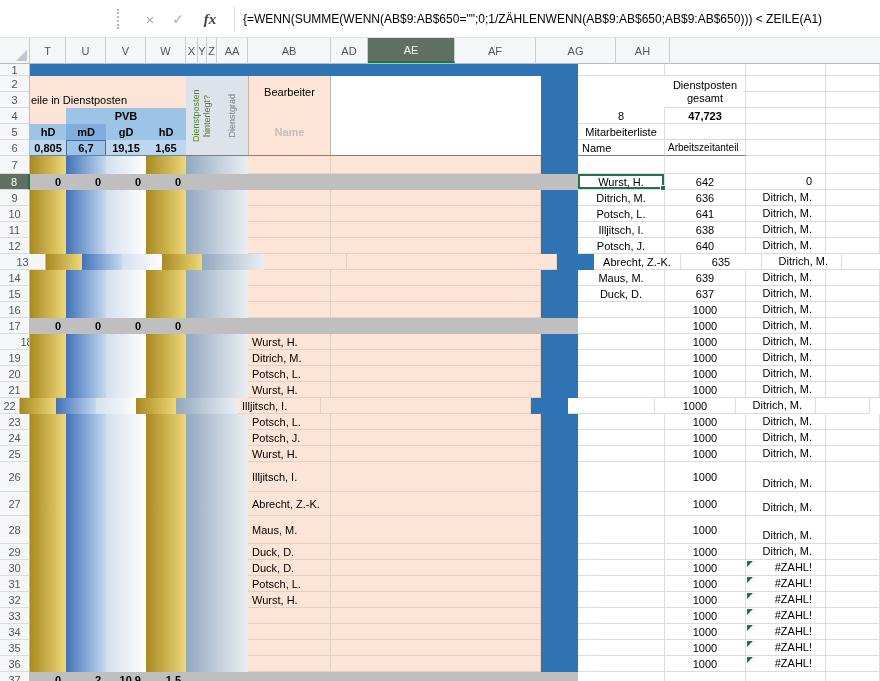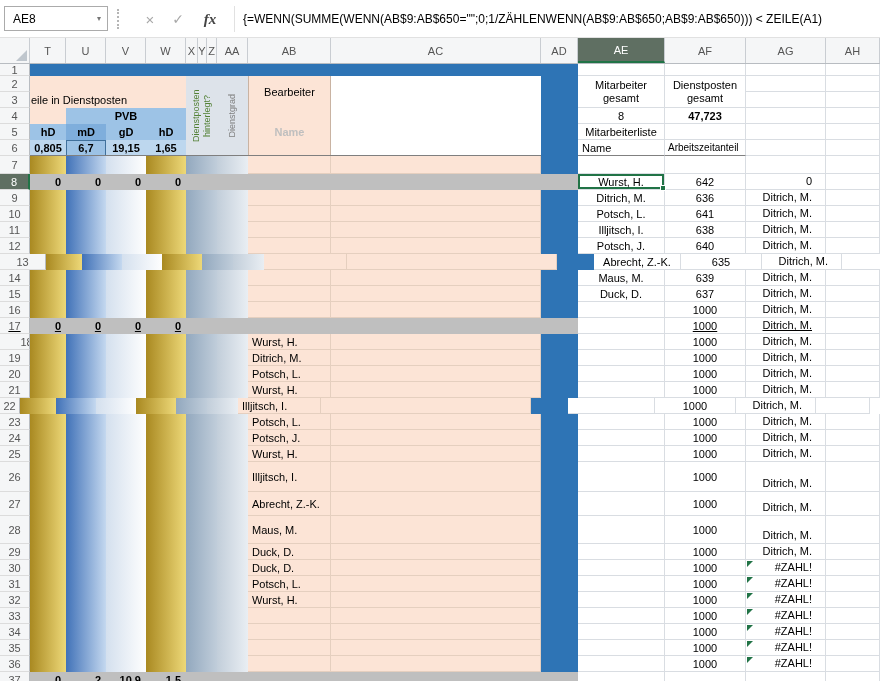--- a/index.html
+++ b/index.html
@@ -87,24 +87,20 @@
   .o-af5{left:665px;top:60px;width:81px;height:16px;border-right:1px solid #D9DDE2;border-bottom:1px solid #D9DDE2}
   .o-ae6{left:578px;top:76px;width:87px;height:16px;justify-content:flex-start;padding-left:4px;border-right:1px solid #D9DDE2;border-bottom:1px solid #808080}
   .o-af6{left:665px;top:76px;width:81px;height:16px;justify-content:flex-start;padding-left:3px;font-size:10px;border-right:1px solid #D9DDE2;border-bottom:1px solid #808080}
 </style>
 </head>
 <body>
 
 <div class="app">
 
   <div class="formula-bar">
-    <div class="name-box">
-      <span class="name-box-text">AE8</span>
-      <span class="name-box-arrow">▾</span>
-    </div>
     <div class="fb-dots"></div>
     <span class="fb-btn fb-cancel">×</span>
     <span class="fb-btn fb-enter">✓</span>
     <span class="fb-btn fb-fx">fx</span>
     <div class="fb-div"></div>
     <div class="fb-formula">{=WENN(SUMME(WENN(AB$9:AB$650="";0;1/ZÄHLENWENN(AB$9:AB$650;AB$9:AB$650))) &lt; ZEILE(A1)</div>
   </div>
 
   <div class="col-headers" id="col-headers">
     <div class="corner">
@@ -113,21 +109,20 @@
 
   <div class="col-hdr" style="width: 36px;">T</div>
       <div class="col-hdr" style="width: 40px;">U</div>
       <div class="col-hdr" style="width: 40px;">V</div>
       <div class="col-hdr" style="width: 40px;">W</div>
       <div class="col-hdr" style="width: 12px;">X</div>
       <div class="col-hdr" style="width: 9px;">Y</div>
       <div class="col-hdr" style="width: 10px;">Z</div>
       <div class="col-hdr" style="width: 31px;">AA</div>
       <div class="col-hdr" style="width: 83px;">AB</div>
-      <div class="col-hdr" style="width: 210px;">AC</div>
       <div class="col-hdr" style="width: 37px;">AD</div>
       <div class="col-hdr sel" style="width: 87px;">AE</div>
       <div class="col-hdr" style="width: 81px;">AF</div>
       <div class="col-hdr" style="width: 80px;">AG</div>
       <div class="col-hdr" style="width: 54px;">AH</div>
     </div>
 
   <div class="grid-body">
     <div id="rows">
         <div class="grid-row" style="height: 12px;">
@@ -416,21 +411,21 @@
           <div class="lcell blue" style="width: 37px;"></div>
           <div class="rcell ae" style="width: 87px;"></div>
           <div class="rcell af" style="width: 81px;">
             <span>1000</span>
           </div>
           <div class="rcell ag" style="width: 80px;">
             <span>Ditrich, M.</span>
           </div>
           <div class="rcell" style="width: 54px;"></div>
         </div>
-        <div class="grid-row" style="height: 16px; text-decoration: underline;">
+        <div class="grid-row" style="height: 16px;">
           <div class="row-hdr" style="width: 30px;">
             <span>17</span>
           </div>
           <div class="lcell band" style="width: 548px;">
             <div class="band-val" style="width: 36px;">
               <span>0</span>
             </div>
             <div class="band-val" style="width: 40px;">
               <span>0</span>
             </div>
@@ -962,23 +957,20 @@
     </div>
     <div class="ovl o-bearb">
       <span>Bearbeiter</span>
     </div>
     <div class="ovl o-nameph">
       <span>Name</span>
     </div>
     <div class="ovl o-ad"></div>
     <div class="ovl o-uline"></div>
 
-    <div class="ovl o-ae23">
-      <span>Mitarbeiter gesamt</span>
-    </div>
     <div class="ovl o-af23">
       <span>Dienstposten gesamt</span>
     </div>
     <div class="ovl o-ae4">
       <span>8</span>
     </div>
     <div class="ovl o-af4">
       <span>47,723</span>
     </div>
     <div class="ovl o-ae5">

